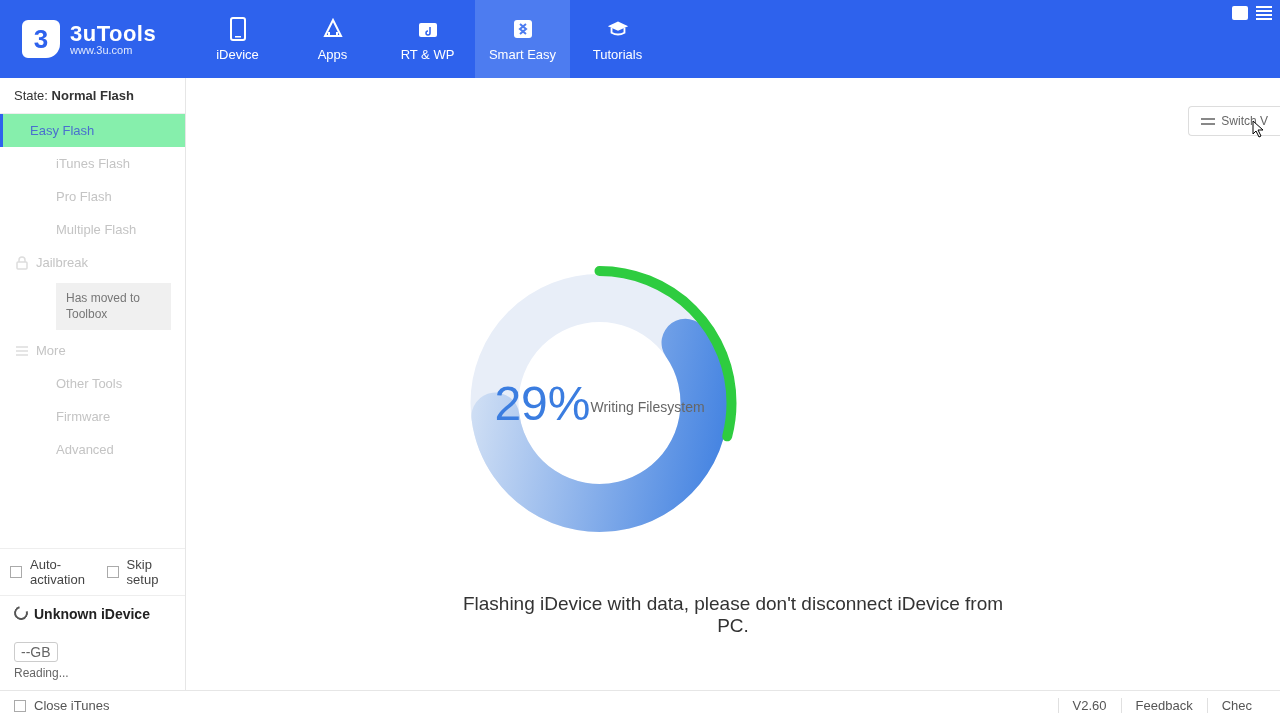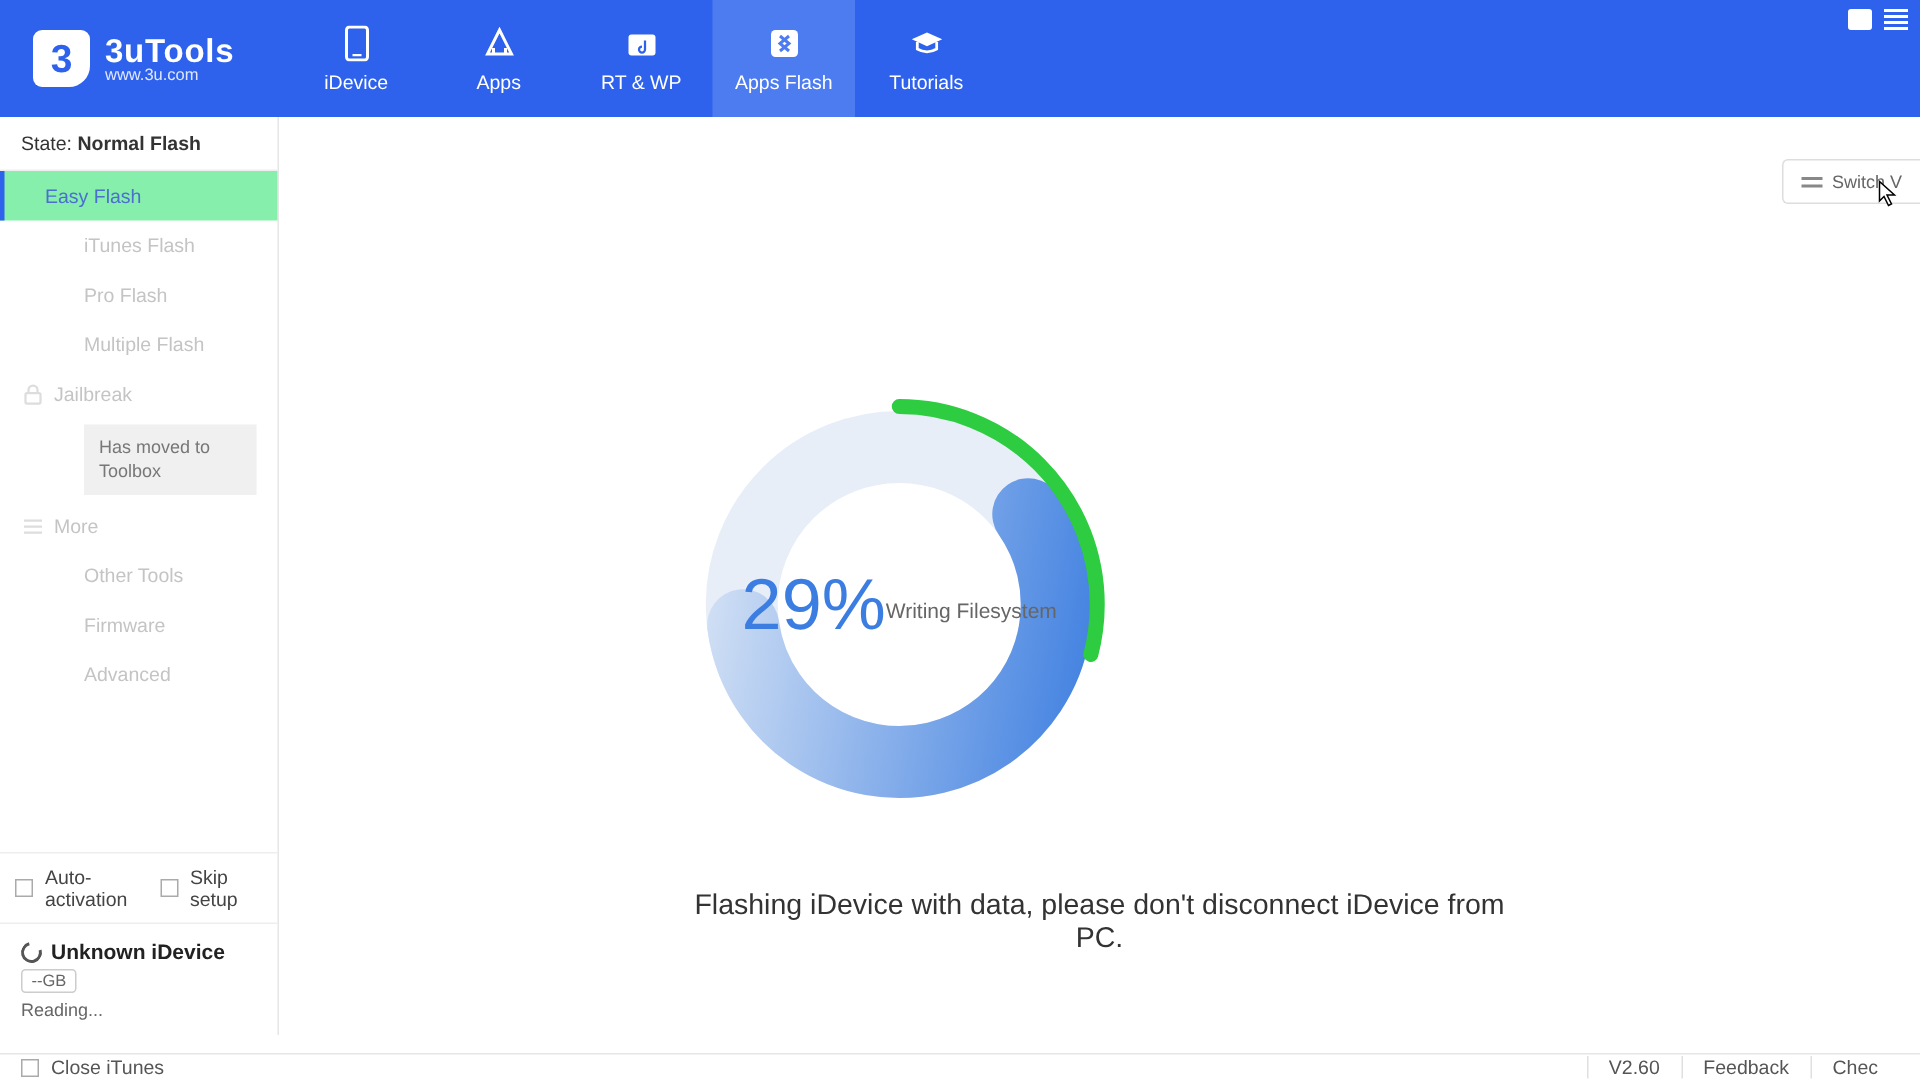--- a/index.html
+++ b/index.html
@@ -25,38 +25,38 @@
 .state-row b{font-weight:600}
 .side-section{padding:9px 14px 9px 36px;font-size:13px;color:#c4c4c4;position:relative;cursor:default}
 .side-section .sico{position:absolute;left:14px;top:50%;transform:translateY(-50%);width:16px;height:16px}
 .side-item{padding:9px 14px 9px 56px;font-size:13px;color:#c4c4c4;cursor:default}
 .side-item.active{background:#86efac;color:#4a6fce;border-left:3px solid #2e62ed;padding-left:27px}
 .jb-note{margin:4px 14px 4px 56px;background:#f0f0f0;padding:8px 10px;font-size:12px;color:#777;line-height:1.3}
 .side-spacer{flex:1}
 .side-checks{padding:8px 10px;border-top:1px solid #eee;font-size:13px;color:#444;display:flex;gap:8px;align-items:center}
 .chk{width:12px;height:12px;border:1px solid #aaa;display:inline-block;flex-shrink:0}
 .device-block{border-top:1px solid #eee;padding:10px 14px}
-.device-block .dn{font-size:14px;font-weight:600;color:#222;display:flex;align-items:flex-end;gap:6px}
-.device-block .dgb{display:inline-block;border:1px solid #ccc;border-radius:3px;font-size:11px;padding:1px 6px;margin-top:4px;color:#666}
+.device-block .dn{font-size:14px;font-weight:600;color:#222;display:flex;align-items:flex-start;gap:6px}
+.device-block .dgb{display:inline-block;border:1px solid #ccc;border-radius:3px;font-size:14px;padding:1px 6px;margin-top:20px;color:#666}
 .device-block .dread{font-size:12px;color:#666;margin-top:4px}
 .main{flex:1;position:relative;background:#fff}
 .switch-btn{position:absolute;right:0;top:28px;border:1px solid #ddd;border-right:none;border-radius:4px 0 0 4px;padding:7px 12px;font-size:12px;color:#666;display:flex;align-items:center;gap:6px;background:#fff}
 .switch-btn .sw-ico{width:14px;height:10px;position:relative}
 .switch-btn .sw-ico:before,.switch-btn .sw-ico:after{content:"";position:absolute;left:0;right:0;height:2px;background:#888}
 .switch-btn .sw-ico:before{top:2px}
 .switch-btn .sw-ico:after{top:7px}
 .cursor{position:absolute;right:14px;top:42px;width:14px;height:18px;pointer-events:none}
 .progress-wrap{position:absolute;left:50%;top:185px;transform:translateX(-50%);text-align:center}
 .ring{width:280px;height:280px;position:relative}
 .ring svg{transform:rotate(-90deg)}
 .ring-center{position:absolute;inset:0;display:flex;align-items:center;justify-content:center}
 .pct{font-size:48px;color:#3b7de0;font-weight:400}
 .ptxt{font-size:14px;color:#666;margin-top:8px}
 .flash-msg{font-size:19px;color:#333;margin-top:50px}
-.footer{position:absolute;bottom:0;left:0;right:0;height:18px;border-top:1px solid #e6e6e6;display:flex;align-items:center;padding:0 14px;font-size:13px;color:#555;background:#fff}
+.footer{position:absolute;bottom:0;left:0;right:0;height:30px;border-top:1px solid #e6e6e6;display:flex;align-items:center;padding:0 14px;font-size:13px;color:#555;background:#fff}
 .footer .fspacer{flex:1}
 .footer .fitem{padding:0 14px;border-left:1px solid #e0e0e0}
 .refresh-ico{width:14px;height:14px;border:2px solid #555;border-radius:50%;border-top-color:transparent;display:inline-block;transform:rotate(30deg)}
 </style>
 </head>
 <body>
 
 <div class="header">
   <div class="logo-block">
     <div class="logo-badge">
@@ -95,21 +95,21 @@
       <span>RT &amp; WP</span>
     </div>
     <div class="nav-item active">
       <span class="ico">
           <svg width="22" height="22" viewBox="0 0 22 22">
             <rect x="2" y="2" width="18" height="18" rx="3" fill="#fff"></rect>
             <path d="M8 6 L14 11 L8 16" fill="none" stroke="#4d7cf0" stroke-width="2"></path>
             <path d="M14 6 L8 11 L14 16" fill="none" stroke="#4d7cf0" stroke-width="2"></path>
           </svg>
         </span>
-      <span>Apps Flash</span>
+      <span>Smart Easy</span>
     </div>
     <div class="nav-item">
       <span class="ico">
           <svg width="26" height="20" viewBox="0 0 26 20">
             <path d="M13 2 L24 7 L13 12 L2 7 Z" fill="#fff"></path>
             <path d="M6 9 L6 14 Q13 18 20 14 L20 9" fill="none" stroke="#fff" stroke-width="2"></path>
           </svg>
         </span>
       <span>Tutorials</span>
     </div>

